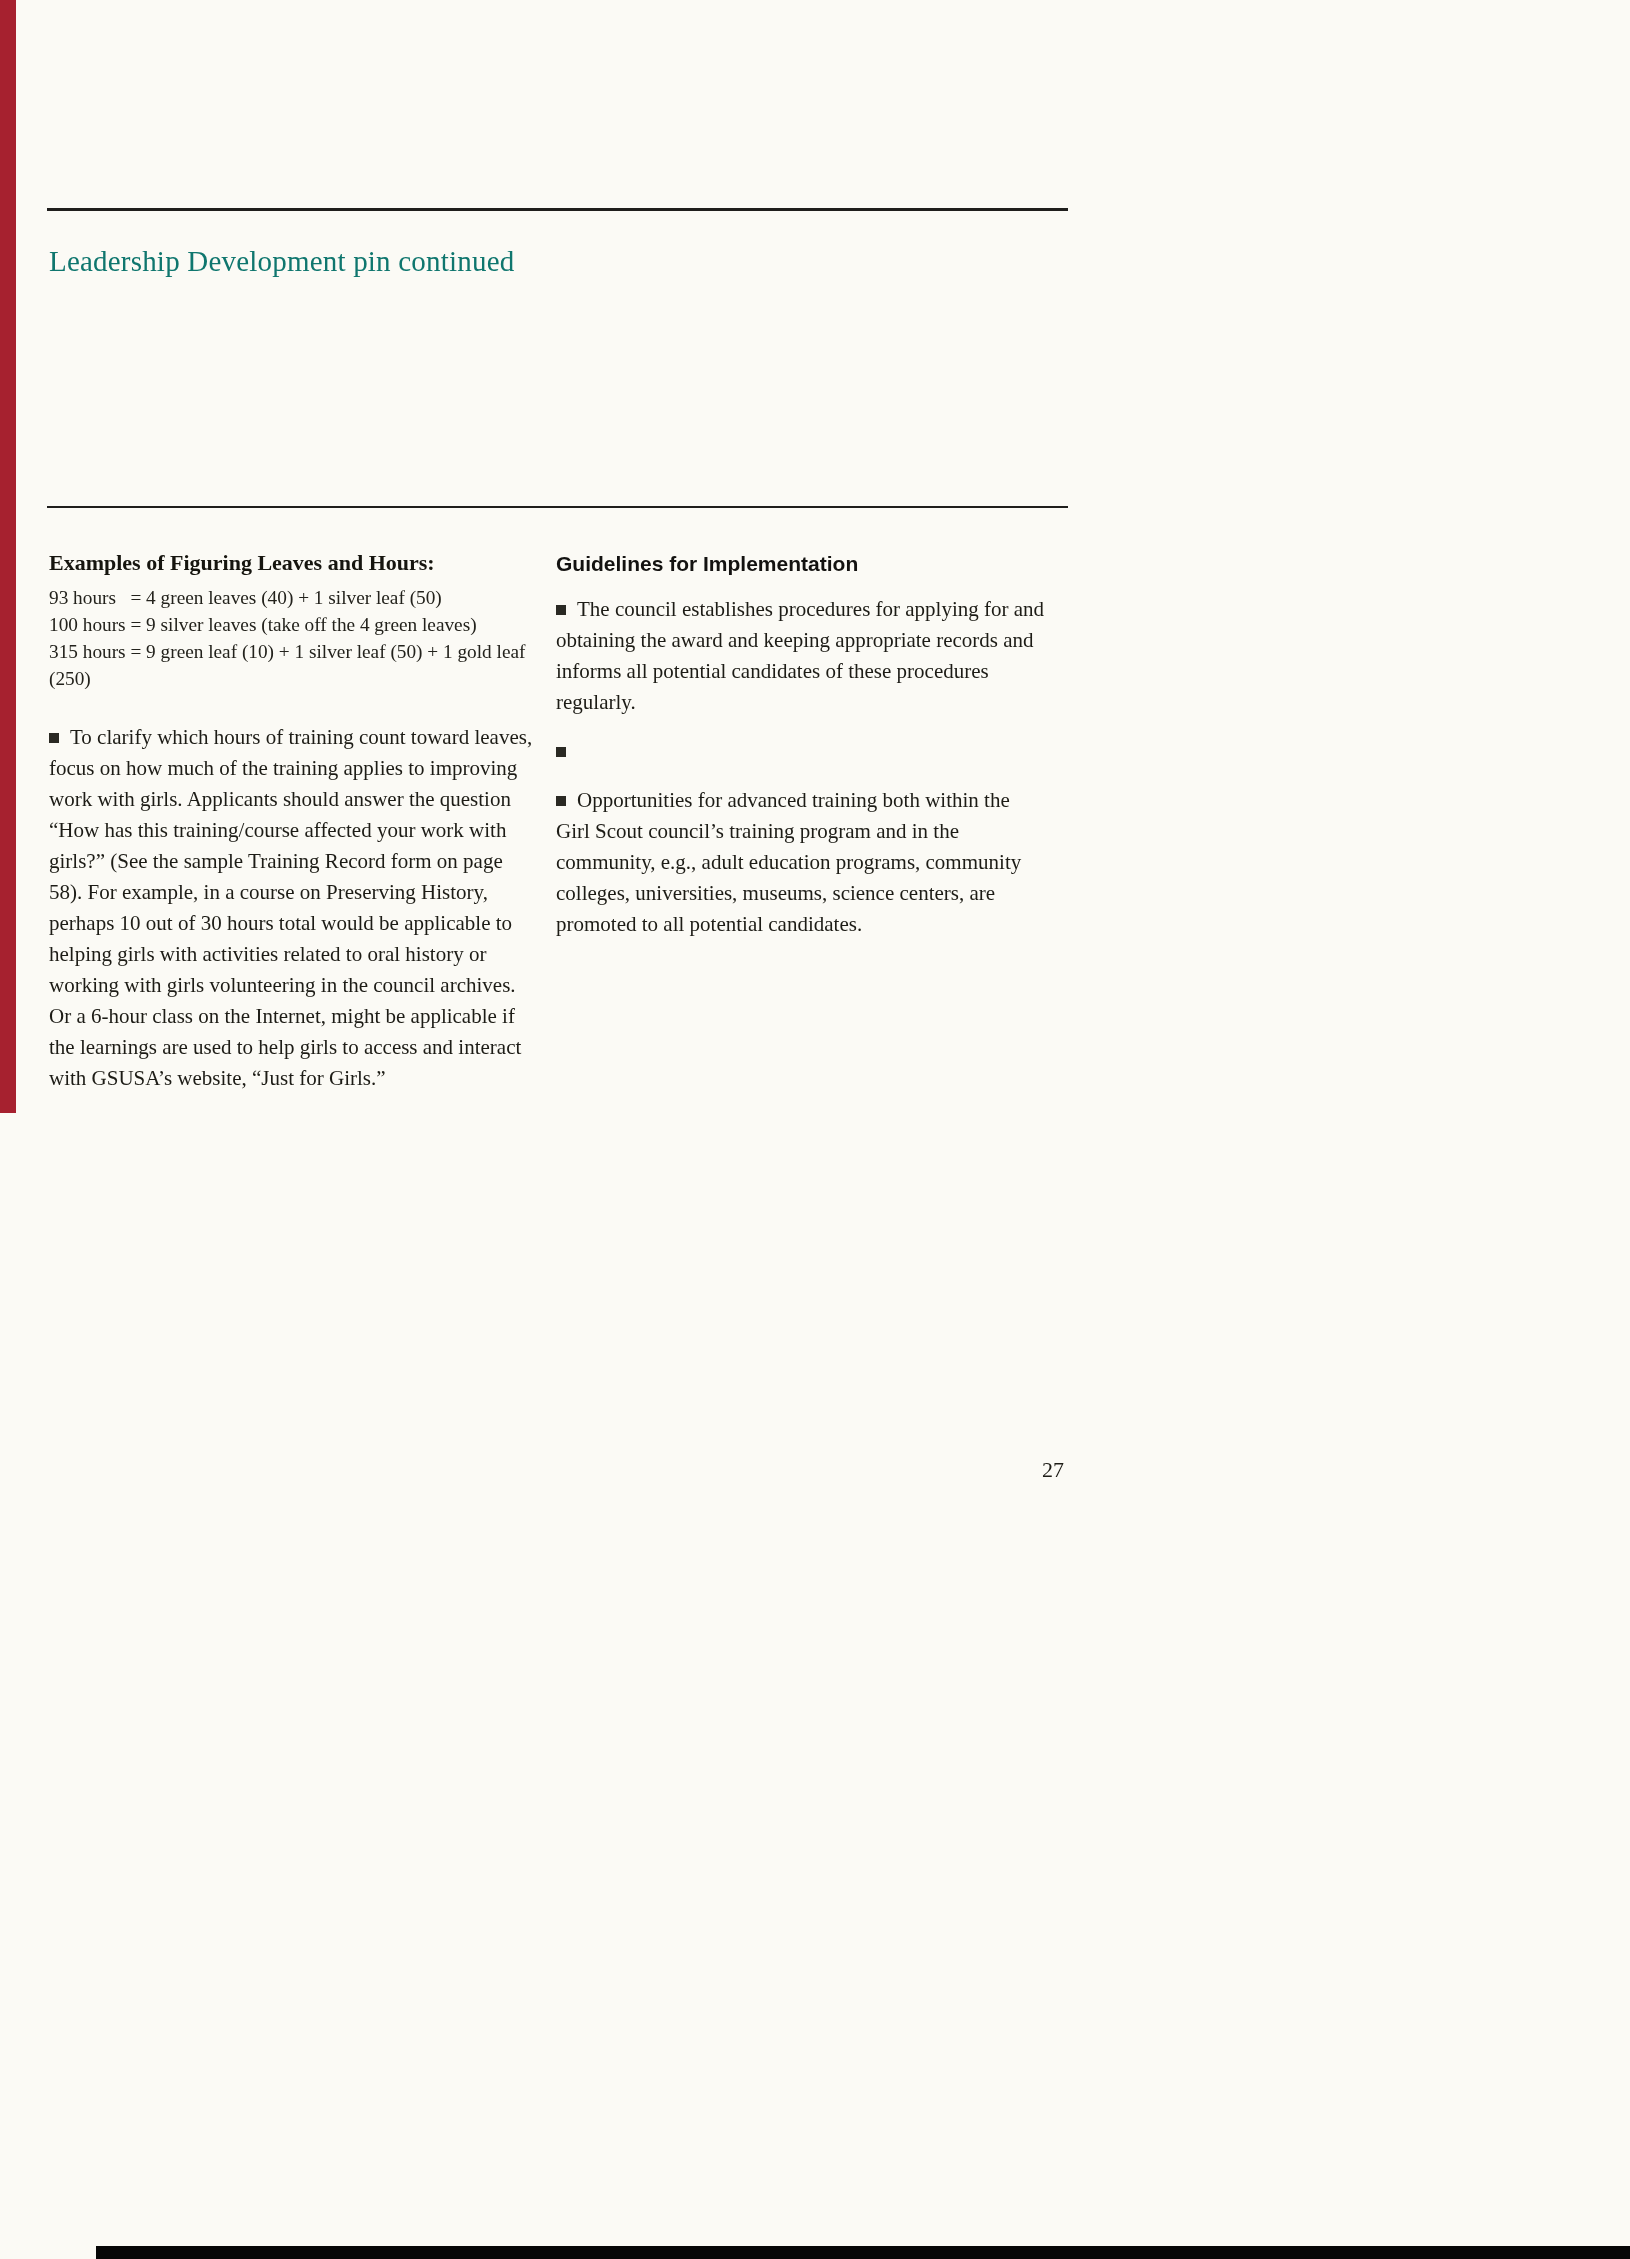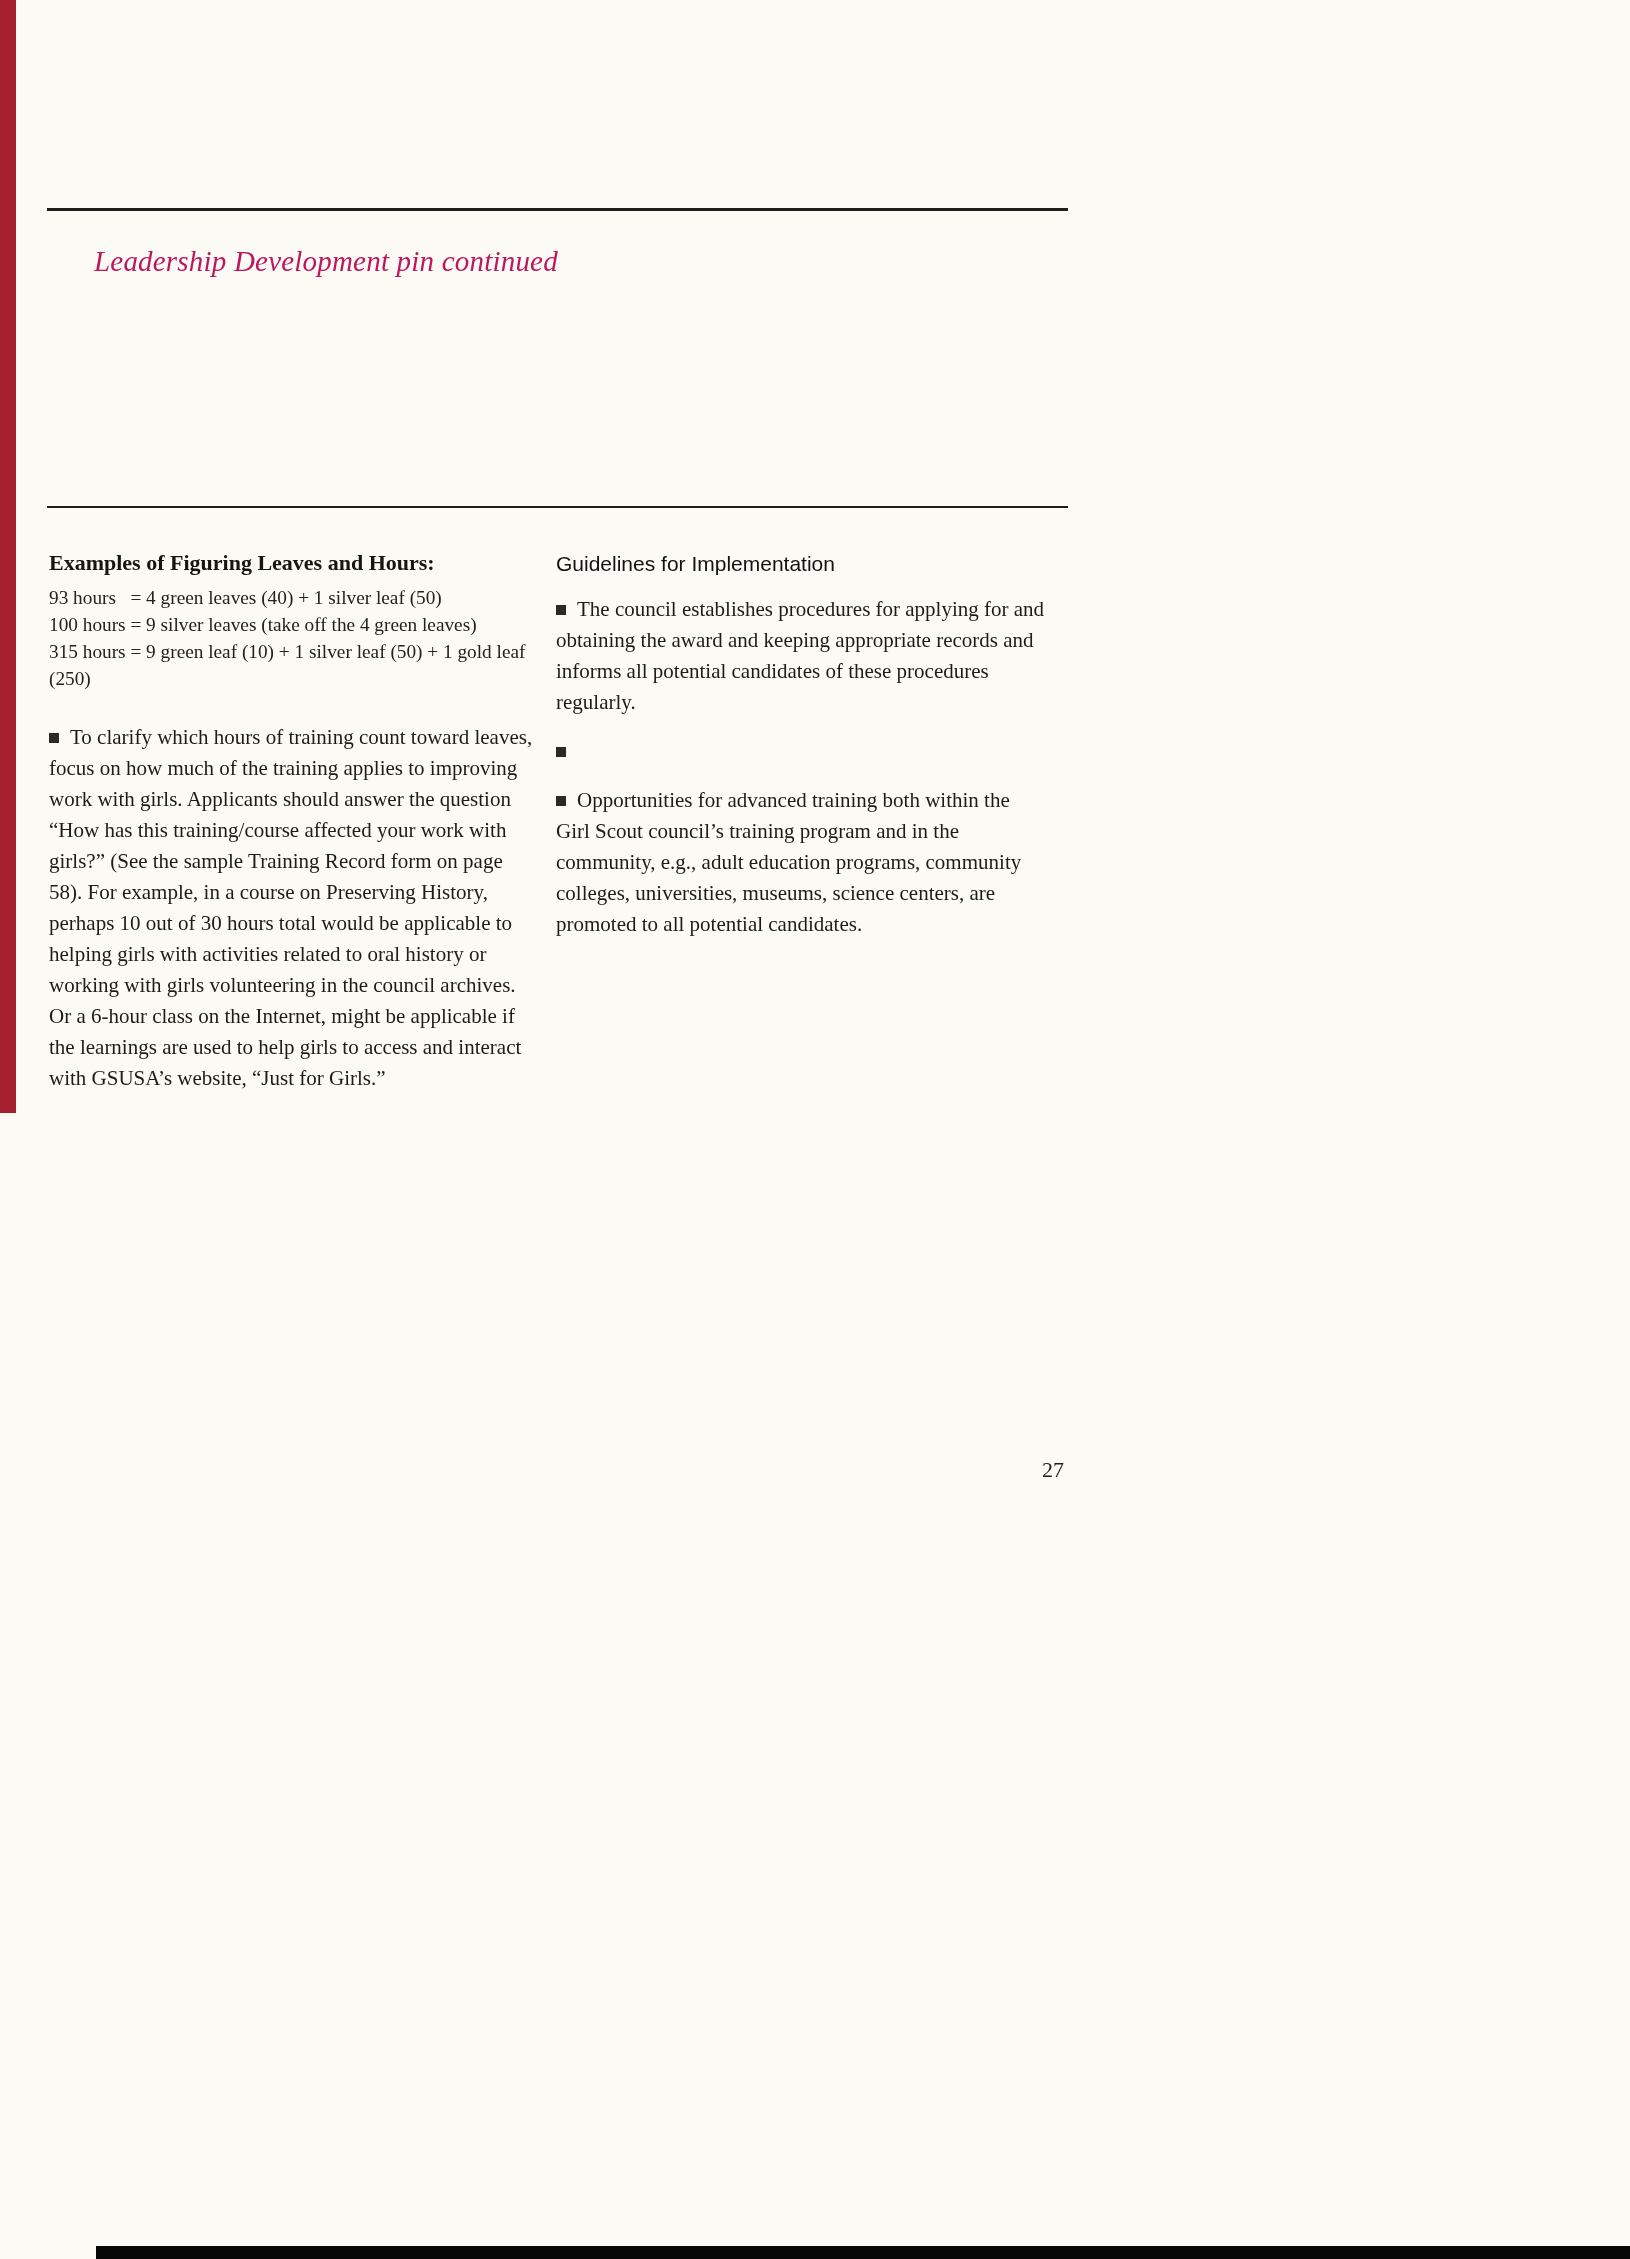--- a/index.html
+++ b/index.html
@@ -25,25 +25,23 @@
     left: 47px;
     width: 1021px;
     background: #1f1e1c;
   }
   .rule-top { top: 208px; height: 3px; }
   .rule-second { top: 506px; height: 2px; }
 
   .header-title {
     position: absolute;
     left: 49px; top: 245px;
-    font-style: italic;
     font-size: 29px;
     letter-spacing: 0.2px;
-    color: #be185d;
-    margin-left: 45px;
+    color: #0f766e;
   }
 
   .columns {
     position: absolute;
     left: 49px; top: 550px;
     width: 1022px;
     display: flex;
     gap: 17px;
   }
   .col { width: 490px; flex: 0 0 490px; }
@@ -77,21 +75,21 @@
   .sq {
     display: inline-block;
     width: 10px; height: 10px;
     background: #2a2923;
     margin-right: 11px;
     vertical-align: 1px;
   }
 
   .guidelines-heading {
     font-family: "Liberation Sans", "DejaVu Sans", sans-serif;
-    font-weight: normal;
+    font-weight: bold;
     font-size: 21px;
     margin: 2px 0 10px 0;
     color: #131210;
   }
 
   .page-number {
     position: absolute;
     left: 1042px; top: 1457px;
     font-size: 22px;
     color: #1d1c16;

